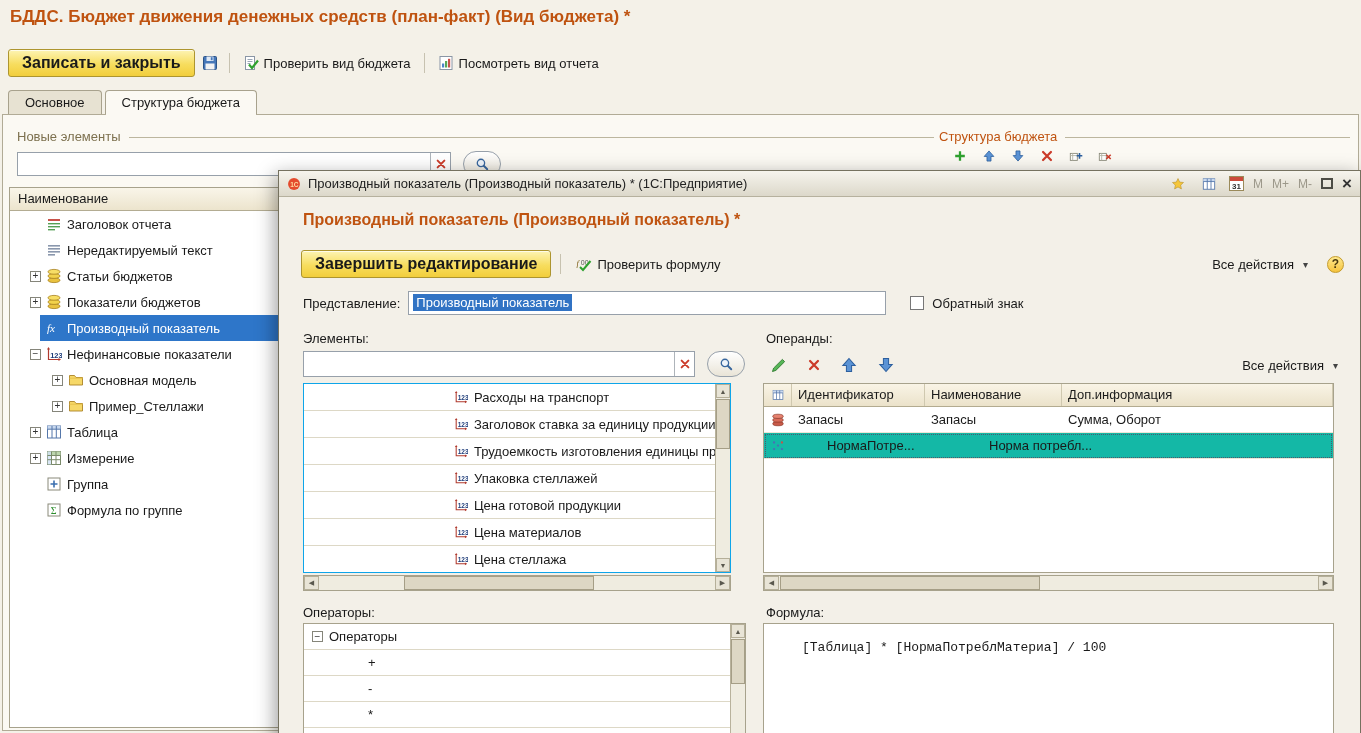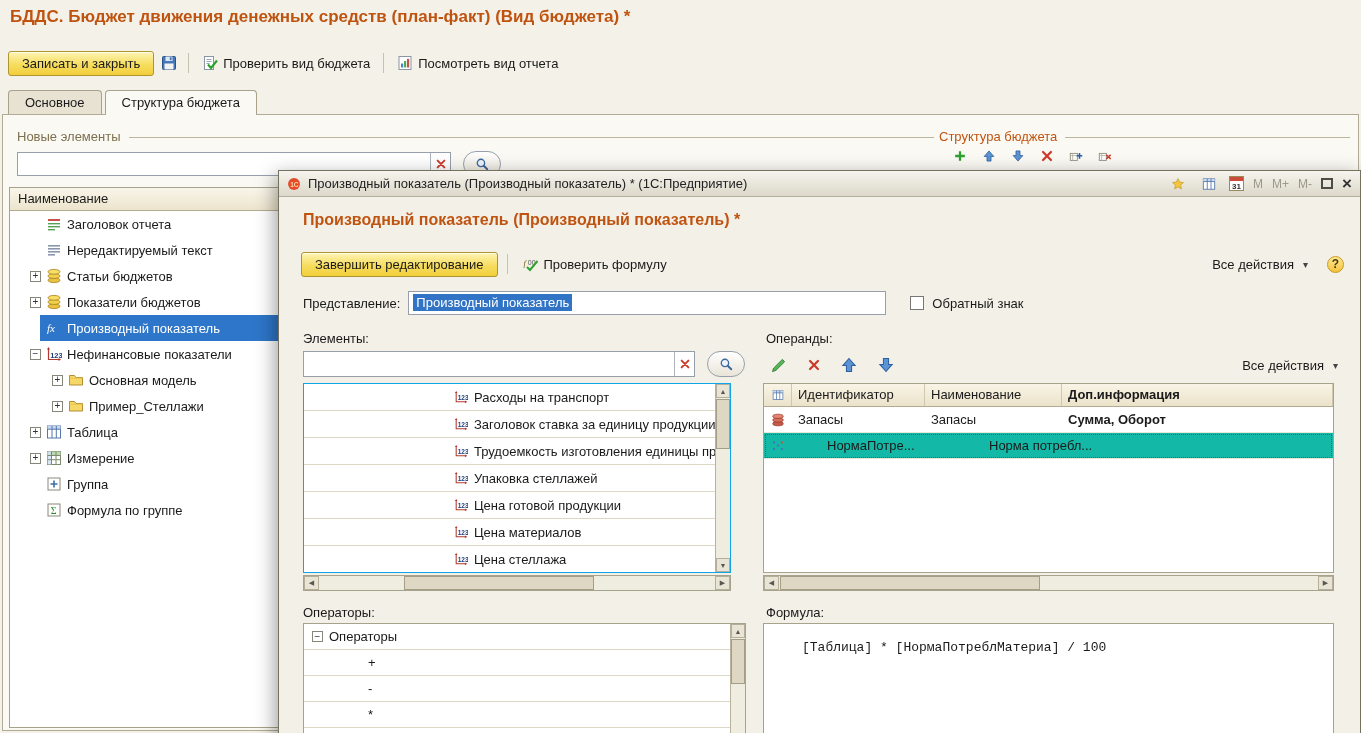--- a/index.html
+++ b/index.html
@@ -5,21 +5,21 @@
   * { margin:0; padding:0; box-sizing:border-box; }
   body { font-family:"Liberation Sans", sans-serif; background:#ddd; }
   .screen { position:relative; width:1361px; height:733px; background:#f4f1e8; overflow:hidden; font-size:13px; color:#1a1a1a;padding-left:27px; }
 
   
   .ic { width:16px; height:16px; display:inline-block; vertical-align:middle; flex:none; }
   .ic.s14 { width:14px; height:14px; }
   .ic.s12 { width:12px; height:12px; }
   .ic.s18 { width:18px; height:18px; }
   .vsep { width:1px; height:20px; background:#c7c2b0; margin:0 4px; flex:none; }
-  .btn-yellow { font-family:inherit; font-size:13px; font-weight:normal; color:#1a1a1a;
+  .btn-yellow { font-family:inherit; font-size:16px; font-weight:bold; color:#1a1a1a;
     background:linear-gradient(#fdf4b4, #f7dd5e 55%, #f2ce3c); border:1px solid #ad952f; border-radius:3px;
     padding:4px 13px; cursor:pointer; box-shadow:inset 0 1px 0 rgba(255,255,255,.7); }
   .flatbtn { font-family:inherit; font-size:13px; background:transparent; border:none; display:inline-flex;
     align-items:center; gap:5px; padding:3px 6px; cursor:pointer; color:#1a1a1a; }
   .iconbtn { background:transparent; border:none; padding:2px 4px; cursor:pointer; display:inline-flex; align-items:center; }
   .dd::after { content:"▾"; font-size:10px; margin-left:4px; color:#444; }
   .input { background:#fff; border:1px solid #97a0aa; height:24px; position:relative; }
   .gline { flex:1; height:1px; background:#bcb69e; margin-top:2px; }
 
   
@@ -103,21 +103,21 @@
   .el-hscroll { left:24px; top:404px; width:428px; }
   .opnd-hscroll { left:484px; top:404px; width:571px; }
 
   .opnd-table { position:absolute; left:484px; top:212px; width:571px; height:190px; border:1px solid #a7a28c; background:#fff; overflow:hidden; }
   .ohead { height:23px; display:flex; background:linear-gradient(#f9f4e6,#ebe2ca); border-bottom:1px solid #b3ab90; }
   .hcell { padding:3px 6px; border-right:1px solid #cfc8af; white-space:nowrap; overflow:hidden; }
   .orow { height:26px; display:flex; align-items:center; border-bottom:1px solid #ece7d6; cursor:pointer; }
   .orow.selected { background:#14b8a6; outline:1px dotted #4a5a70; outline-offset:-2px;gap:29px; }
   .ocell { padding:0 6px; white-space:nowrap; overflow:hidden; }
   .c-icon { width:28px; flex:none; display:flex; align-items:center; justify-content:center; }
-  .c-id { width:133px; flex:none; } .c-name { width:137px; flex:none; } .c-info { flex:1;font-weight:bold; }
+  .c-id { width:133px; flex:none; } .c-name { width:137px; flex:none; } .c-info { flex:1; }
 
   .ops-panel { position:absolute; left:24px; top:452px; width:443px; height:132px; border:1px solid #a7a28c; background:#fff; overflow:hidden; }
   .oprow { height:26px; display:flex; align-items:center; gap:6px; border-bottom:1px solid #ddd8c6; cursor:pointer; }
   .oprow.root { padding-left:8px; } .oprow.leaf { padding-left:64px; }
 
   .formula-panel { position:absolute; left:484px; top:452px; width:571px; height:132px; border:1px solid #a7a28c; background:#fff;
     font-family:"Liberation Mono", monospace; font-size:13px; padding:16px 8px 0 38px; cursor:text; }
 </style>
 </head>
 <body>

